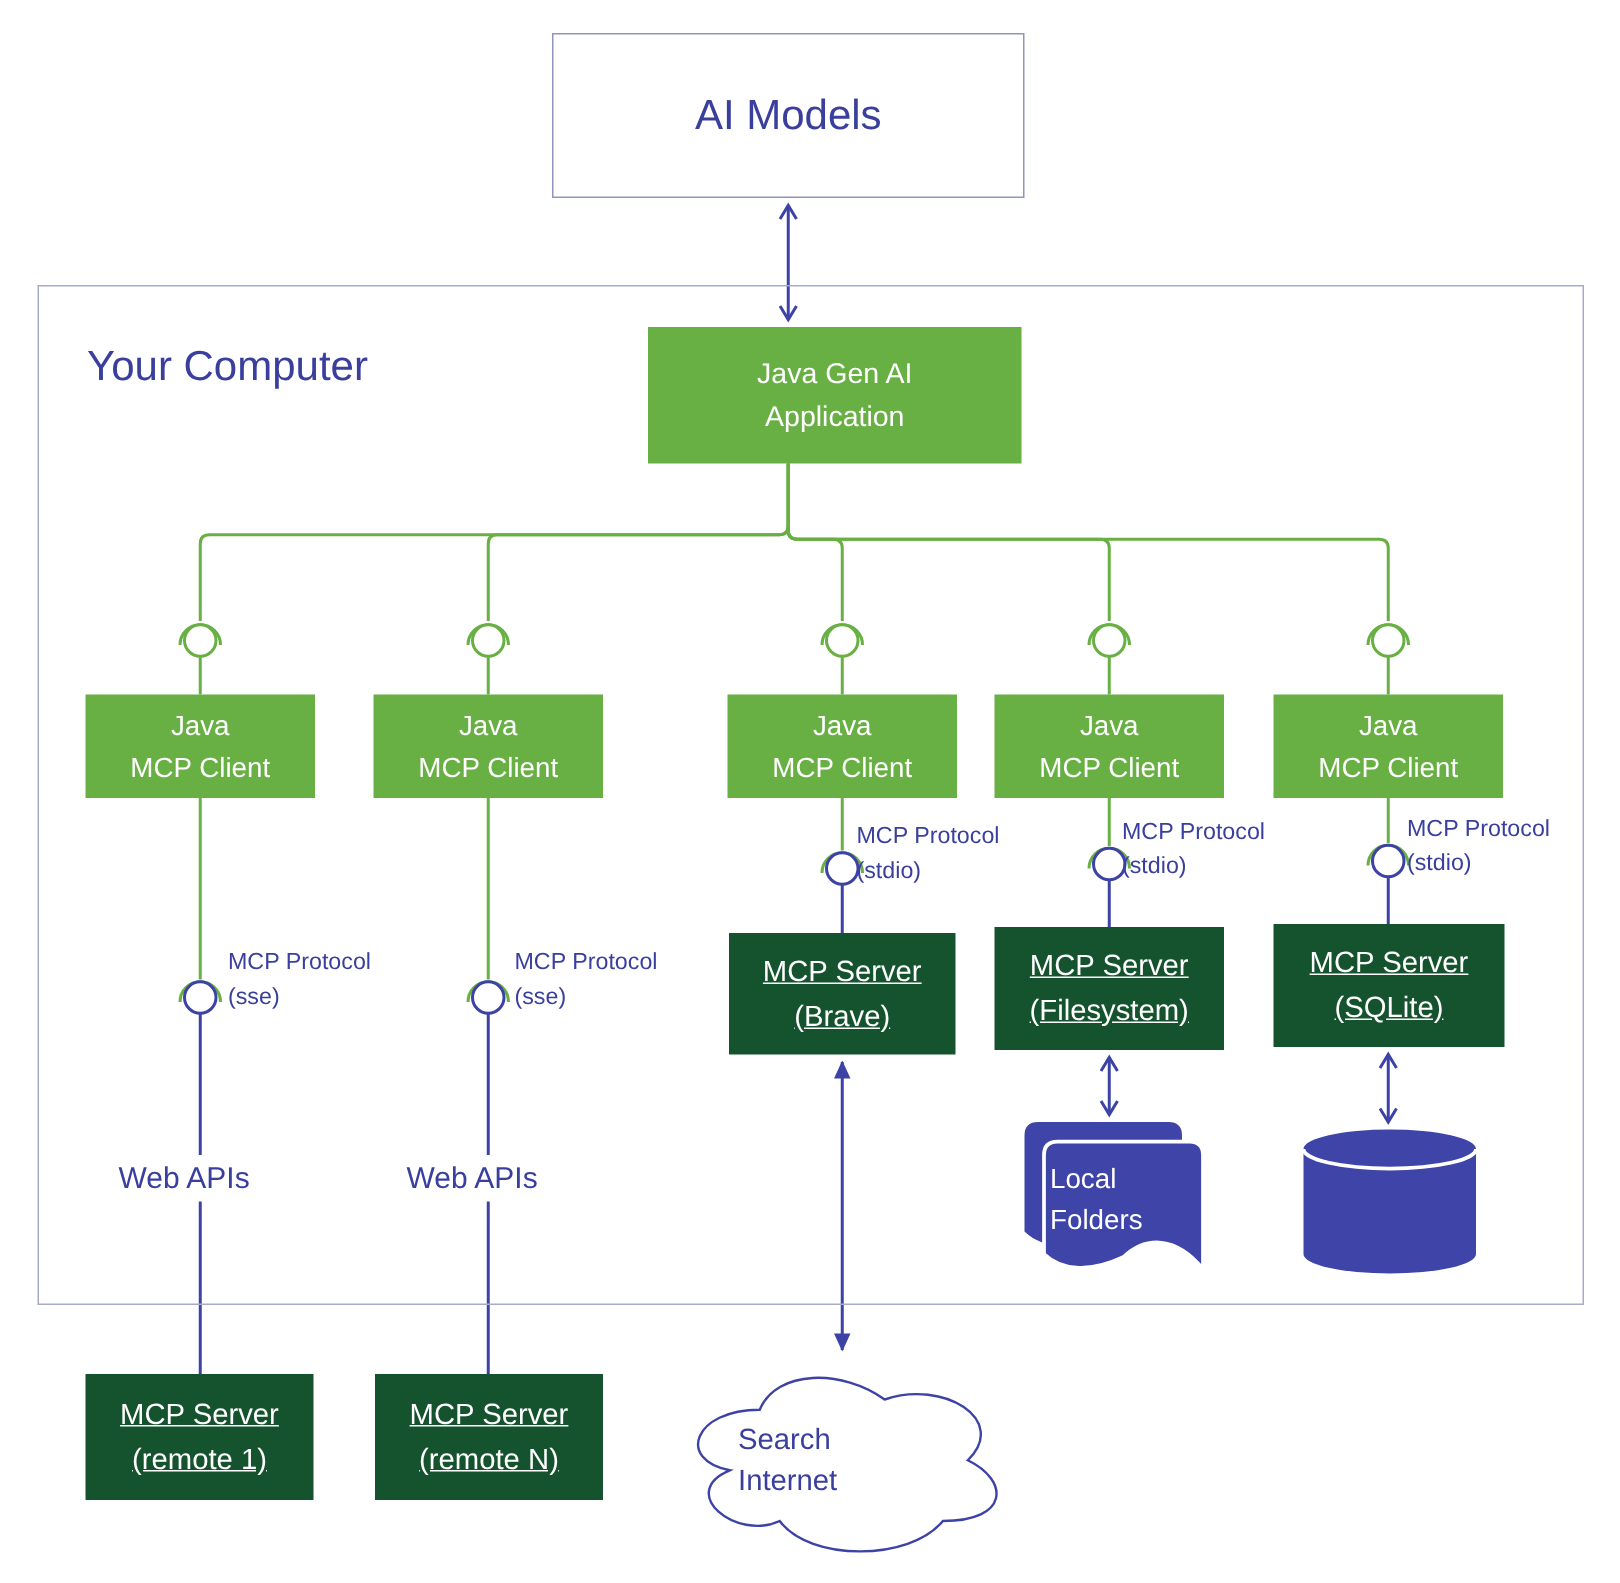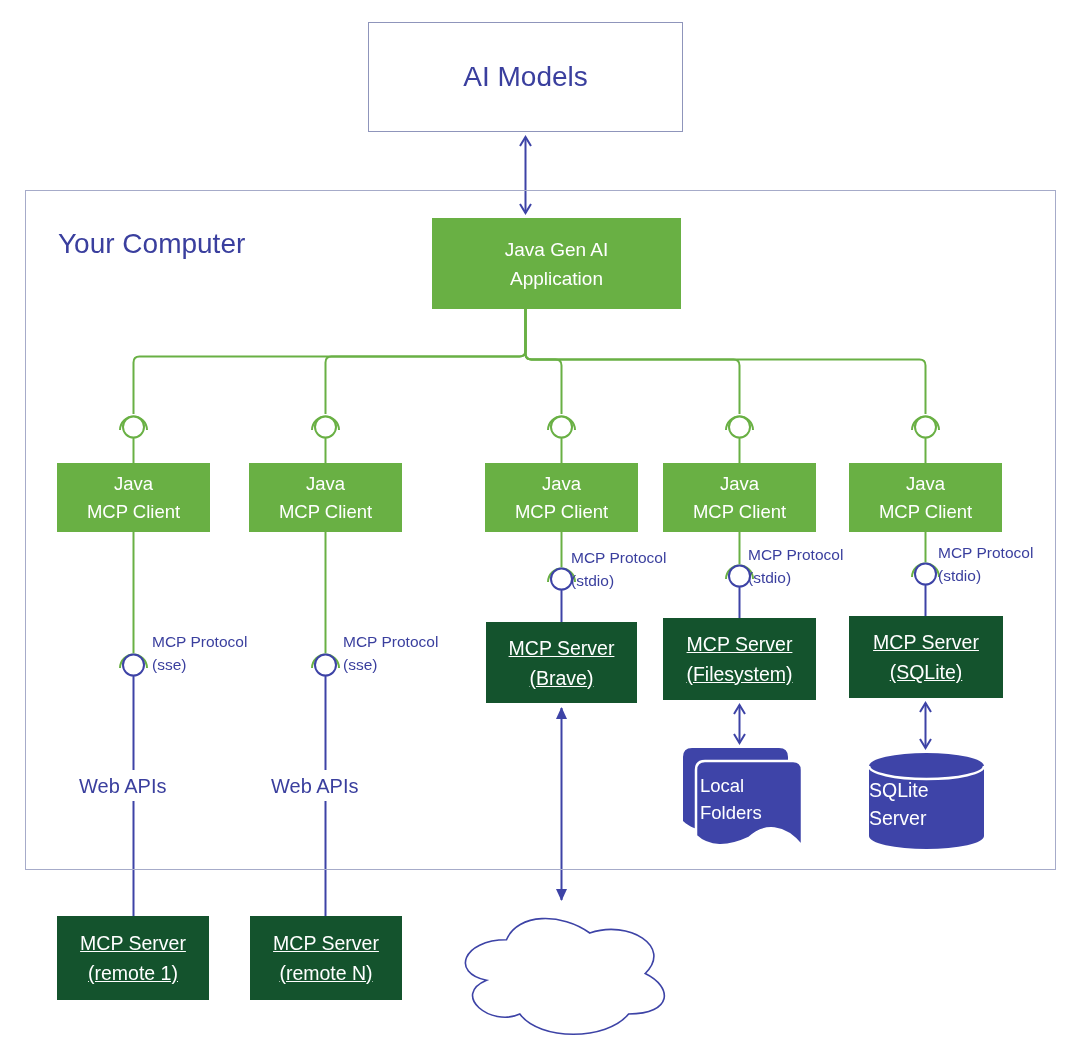--- a/index.html
+++ b/index.html
@@ -161,17 +161,17 @@
 (Filesystem)</div>
   <div class="box blue-box" style="left:849px; top:616px; width:154px; height:82px; font-size:19.5px; line-height:30px;">MCP Server
 (SQLite)</div>
   <div class="box blue-box" style="left:57px; top:916px; width:152px; height:84px; font-size:19.5px; line-height:30px;">MCP Server
 (remote 1)</div>
   <div class="box blue-box" style="left:250px; top:916px; width:152px; height:84px; font-size:19.5px; line-height:30px;">MCP Server
 (remote N)</div>
 
   <div class="lbl lbl-white" style="left:700px; top:772px; width:106px; font-size:18.5px; line-height:27px;">Local
 Folders</div>
-  <div class="lbl lbl-white" style="left:869px; top:776px; width:115px; font-size:19.5px; line-height:28px;">SQLite
-Server</div>
 
+  <div class="lbl" style="left:492px; top:947px; width:140px; font-size:19.5px; line-height:27px;">Search
+Internet</div>
 
 </div>
 
 </body></html>

